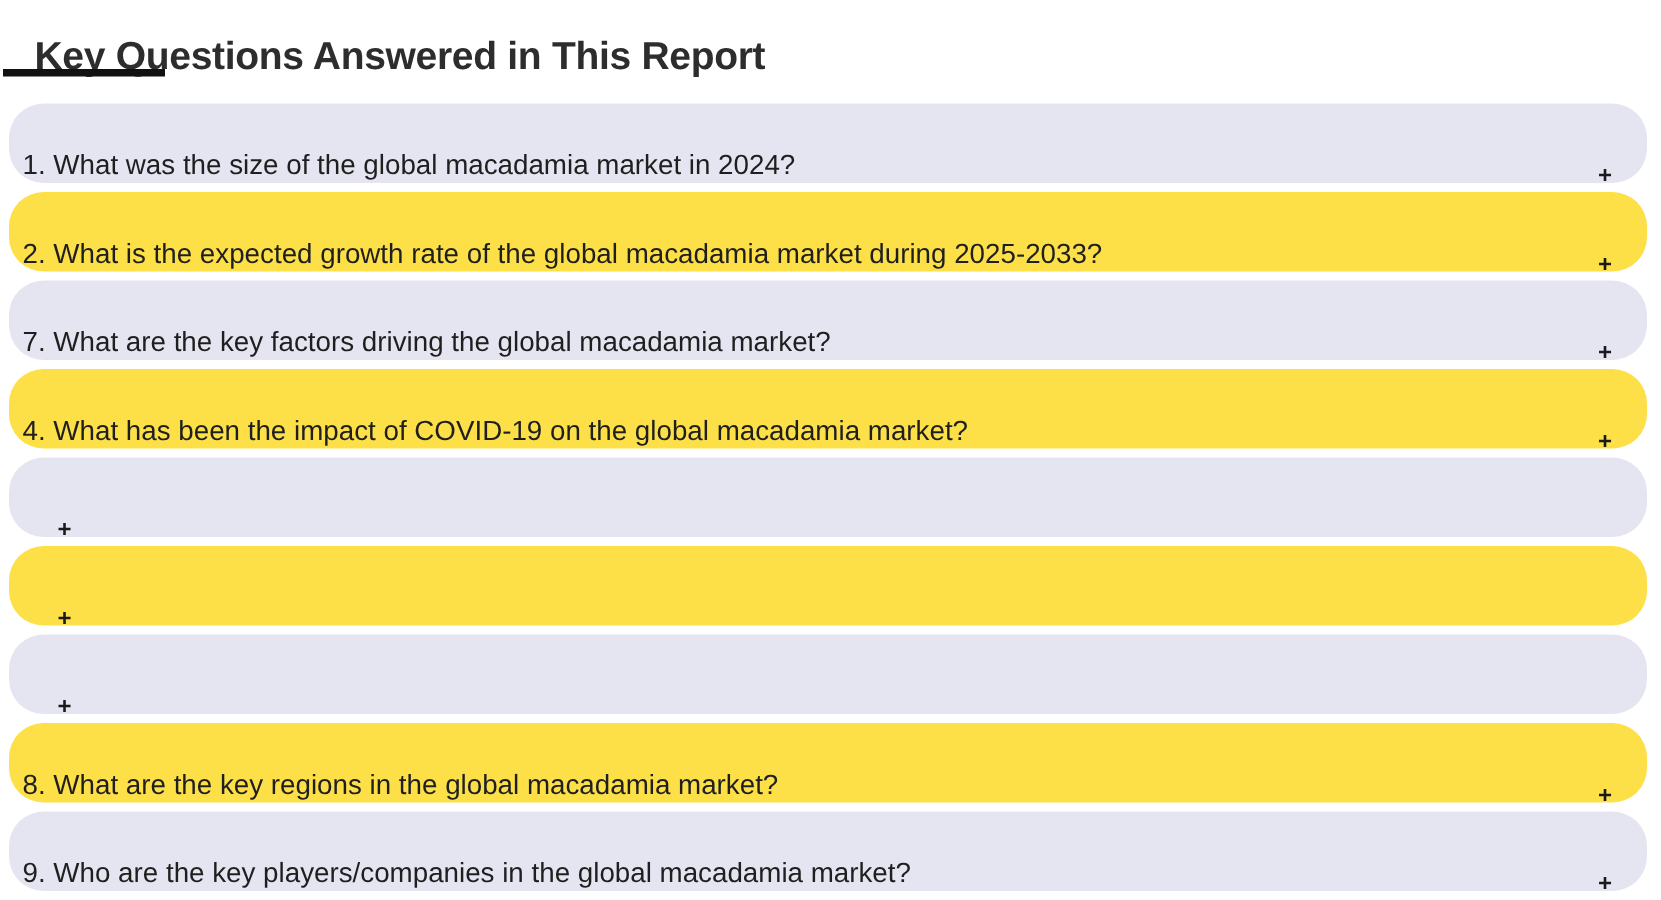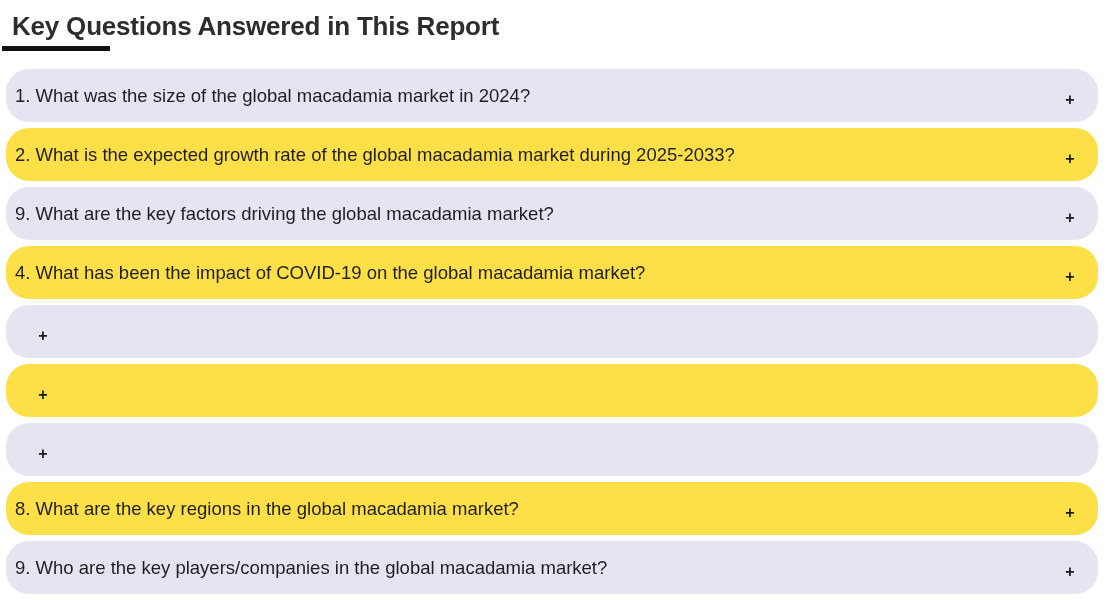--- a/index.html
+++ b/index.html
@@ -29,21 +29,21 @@
     position: absolute;
     left: 0;
     top: 0;
     width: 1107px;
     height: 60px;
   }
   .page-title {
     position: absolute;
     left: 7px;
     top: 5px;
-    margin: 5px;
+    margin: 16px;
     font-size: 26px;
     line-height: 32px;
     font-weight: bold;
     color: #2d2d2d;
     letter-spacing: -0.2px;
     white-space: nowrap;
   }
   .title-underline {
     position: absolute;
     left: 2px;
@@ -62,21 +62,21 @@
     height: 531px;
   }
 
   .faq-row {
     position: relative;
     box-sizing: border-box;
     height: 53px;
     margin-bottom: 6px;
     width: 1092px;
     display: flex;
-    align-items: center;
+    align-items: flex-end;
     justify-content: space-between;
     padding: 0 0 0 9px;
     background: #e5e5f2;
     cursor: pointer;
     border-radius: 23px;
   }
   .faq-row.alt {
     background: #fde047;
   }
   .faq-row:last-child {
@@ -124,21 +124,21 @@
       <span class="faq-question">1. What was the size of the global macadamia market in 2024?</span>
       <span class="faq-toggle">+</span>
     </div>
 
     <div class="faq-row alt">
       <span class="faq-question">2. What is the expected growth rate of the global macadamia market during 2025-2033?</span>
       <span class="faq-toggle">+</span>
     </div>
 
     <div class="faq-row">
-      <span class="faq-question">9. What are the key factors driving the global macadamia market?</span>
+      <span class="faq-question">7. What are the key factors driving the global macadamia market?</span>
       <span class="faq-toggle">+</span>
     </div>
 
     <div class="faq-row alt">
       <span class="faq-question">4. What has been the impact of COVID-19 on the global macadamia market?</span>
       <span class="faq-toggle">+</span>
     </div>
 
     <div class="faq-row">
       <span class="faq-toggle">+</span>

